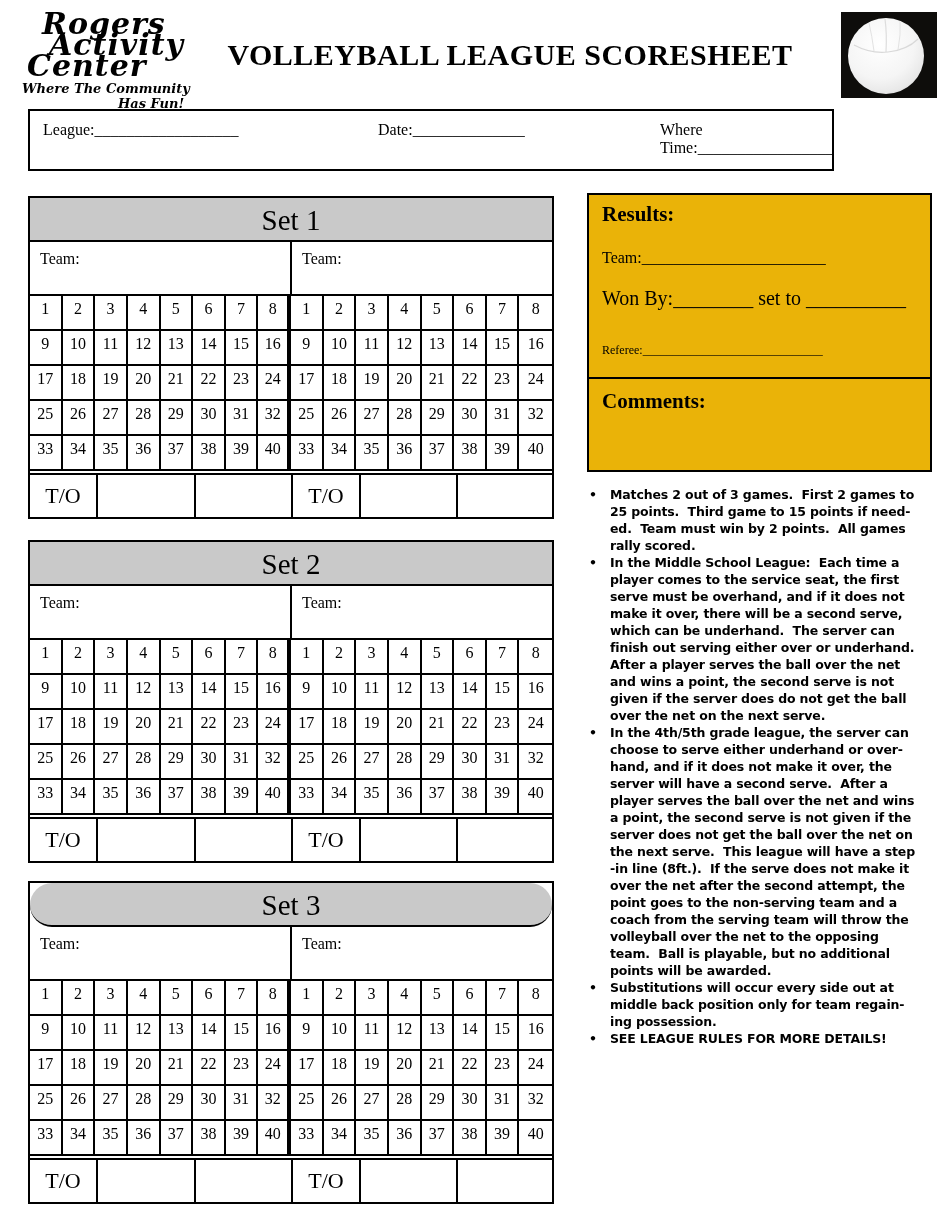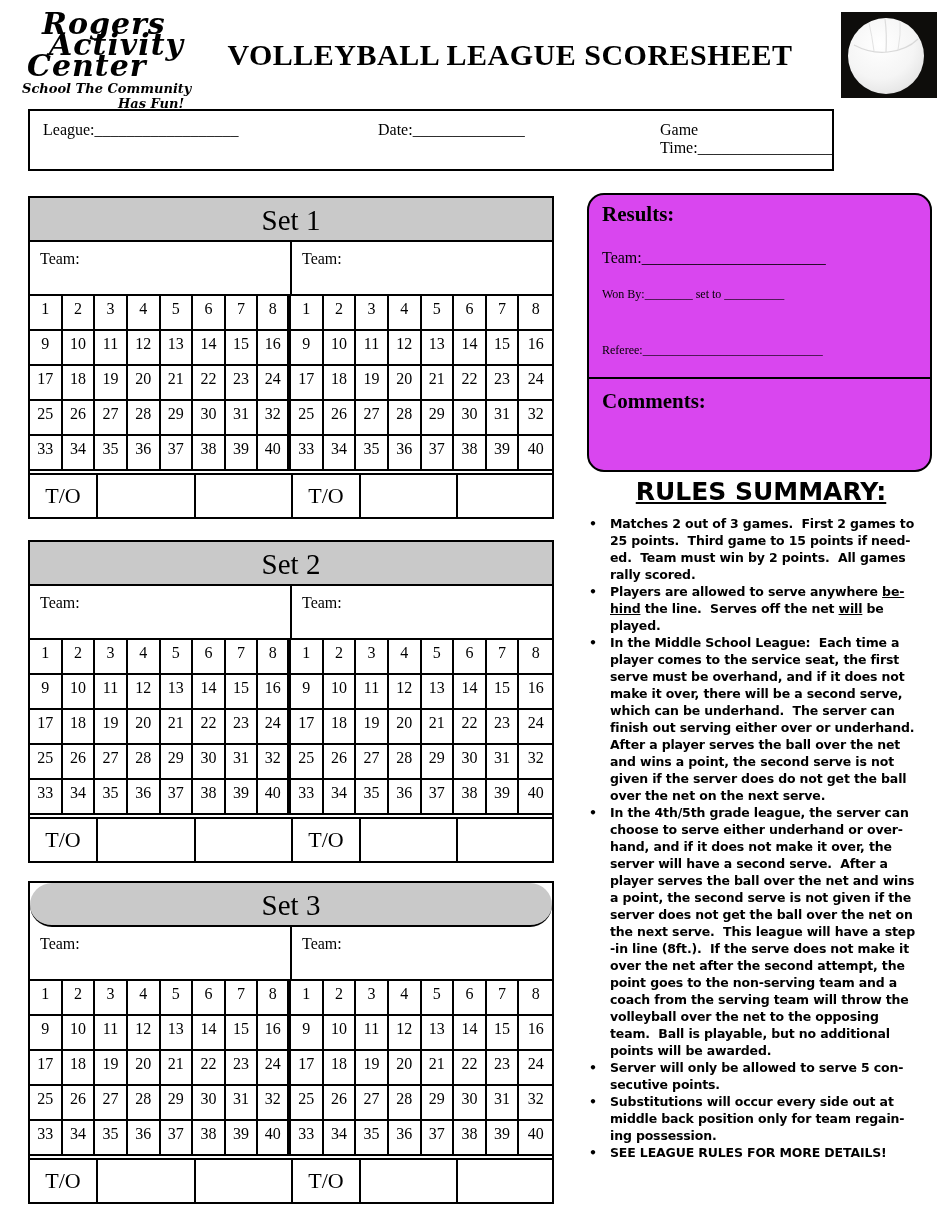--- a/index.html
+++ b/index.html
@@ -57,21 +57,21 @@
   .to-half { width: 50%; display: flex; }
   .to-half.right { border-left: 2px solid #000; }
   .to-label { width: 68px; border-right: 2px solid #000; font-size: 22px; display: flex; align-items: center; justify-content: center; }
   .to-cell { flex: 1; border-right: 2px solid #000; }
   .to-cell:last-child { border-right: none; }
 
   
   .results-panel { position: absolute; left: 587px; top: 193px; width: 345px; height: 279px; border: 2px solid #000; background: #cfcfcf; }
   .results-heading  { position: absolute; left: 13px; top: 7px;  font-size: 21px; font-weight: bold; }
   .results-team     { position: absolute; left: 13px; top: 54px;  font-size: 16px; }
-  .results-wonby    { position: absolute; left: 13px; top: 92px;  font-size: 12px; }
+  .results-wonby    { position: absolute; left: 13px; top: 92px;  font-size: 20px; }
   .results-referee  { position: absolute; left: 13px; top: 148px; font-size: 12px; }
   .results-divider  { position: absolute; left: 0; right: 0; top: 182px; border-top: 2px solid #000; }
   .comments-heading { position: absolute; left: 13px; top: 194px; font-size: 21px; font-weight: bold; }
 
   
   .rules { position: absolute; left: 584px; top: 477px; width: 354px; }
   .rules-heading {
     text-align: center; font-family: "DejaVu Sans", sans-serif; font-weight: bold;
     font-size: 25px; text-decoration: underline; letter-spacing: 0px;
   }
@@ -85,21 +85,21 @@
   .rules-list li::before { content: "\2022"; position: absolute; left: 5px; }
   .u { text-decoration: underline; }
 </style>
 </head>
 <body>
 
 <div class="logo">
   <div class="logo-l1">Rogers</div>
   <div class="logo-l2">Activity</div>
   <div class="logo-l3">Center</div>
-  <div class="logo-tag1">School The Community</div>
+  <div class="logo-tag1">Where The Community</div>
   <div class="logo-tag2">Has Fun!</div>
 </div>
 
 <div class="main-title">VOLLEYBALL LEAGUE SCORESHEET</div>
 
 <div class="ball-photo">
   <svg viewBox="0 0 96 86">
     <rect x="0" y="0" width="96" height="86" fill="#0e0d0b"></rect>
     <defs>
       <radialGradient id="ballGrad" cx="0.42" cy="0.35" r="0.75">
@@ -113,21 +113,21 @@
     <path d="M13 33 Q30 42 47 40 Q66 38 77 27" stroke="#d9d9d9" stroke-width="1.2" fill="none"></path>
     <path d="M44 7 Q46 22 45 40" stroke="#dddddd" stroke-width="1.2" fill="none"></path>
     <path d="M59 9 Q60 22 57 38" stroke="#e2e2e2" stroke-width="1" fill="none"></path>
     <path d="M28 11 Q31 24 33 39" stroke="#e2e2e2" stroke-width="1" fill="none"></path>
   </svg>
 </div>
 
 <div class="info-box">
   <div class="info-field f-league">League:__________________</div>
   <div class="info-field f-date">Date:______________</div>
-  <div class="info-field f-gametime">Game Time:_________________</div>
+  <div class="info-field f-gametime">Where Time:_________________</div>
 </div>
 
 <div class="set-block" id="set-0">
   <div class="set-title set-title-bg" style="background: rgb(201, 201, 201);">Set 1</div>
   <div class="team-row">
     <div class="team-cell first">Team:</div>
     <div class="team-cell">Team:</div>
   </div>
   <div class="score-grid">
       <div class="num-cell">1</div>
@@ -422,37 +422,34 @@
         <div class="to-cell"></div>
       </div>
       <div class="to-half right">
         <div class="to-label">T/O</div>
         <div class="to-cell"></div>
         <div class="to-cell"></div>
       </div>
     </div>
 </div>
 
-<div class="results-panel" style="background: #d946ef; border-radius: 17px;">
+<div class="results-panel" style="background: #eab308;">
   <div class="results-heading">Results:</div>
   <div class="results-team">Team:_______________________</div>
   <div class="results-wonby">Won By:________ set to __________</div>
   <div class="results-referee">Referee:______________________________</div>
   <div class="results-divider"></div>
   <div class="comments-heading">Comments:</div>
 </div>
 
 <div class="rules">
-  <div class="rules-heading">RULES SUMMARY:</div>
   <ul class="rules-list" id="rules-list"><li><span>Matches 2 out of 3 games.  First 2 games to
 25 points.  Third game to 15 points if need-
 ed.  Team must win by 2 points.  All games
-rally scored.</span></li><li><span>Players are allowed to serve anywhere </span><span class="u">be-
-hind</span><span> the line.  Serves off the net </span><span class="u">will</span><span> be
-played.</span></li><li><span>In the Middle School League:  Each time a
+rally scored.</span></li><li><span>In the Middle School League:  Each time a
 player comes to the service seat, the first
 serve must be overhand, and if it does not
 make it over, there will be a second serve,
 which can be underhand.  The server can
 finish out serving either over or underhand.
 After a player serves the ball over the net
 and wins a point, the second serve is not
 given if the server does do not get the ball
 over the net on the next serve.</span></li><li><span>In the 4th/5th grade league, the server can
 choose to serve either underhand or over-
@@ -461,17 +458,16 @@
 player serves the ball over the net and wins
 a point, the second serve is not given if the
 server does not get the ball over the net on
 the next serve.  This league will have a step
 -in line (8ft.).  If the serve does not make it
 over the net after the second attempt, the
 point goes to the non-serving team and a
 coach from the serving team will throw the
 volleyball over the net to the opposing
 team.  Ball is playable, but no additional
-points will be awarded.</span></li><li><span>Server will only be allowed to serve 5 con-
-secutive points.</span></li><li><span>Substitutions will occur every side out at
+points will be awarded.</span></li><li><span>Substitutions will occur every side out at
 middle back position only for team regain-
 ing possession.</span></li><li><span>SEE LEAGUE RULES FOR MORE DETAILS!</span></li></ul>
 </div>
 
 </body></html>

